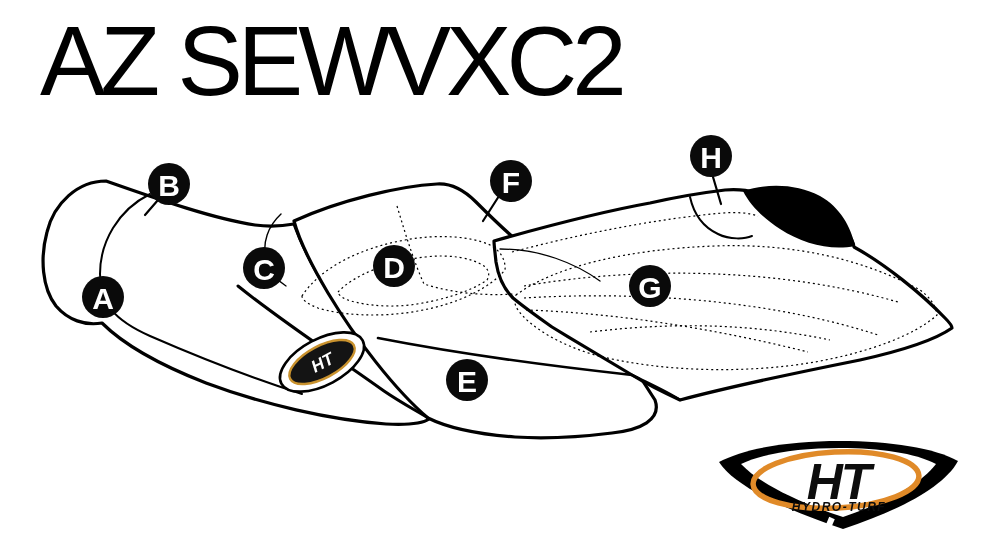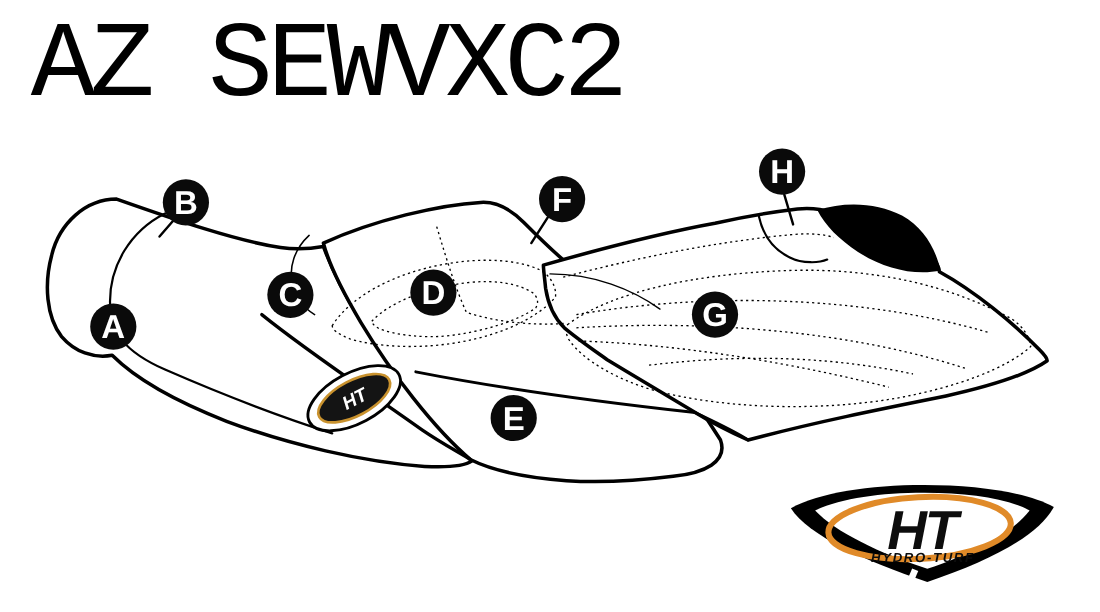--- a/index.html
+++ b/index.html
@@ -6,23 +6,23 @@
   #stage {
     position: relative;
     width: 1000px;
     height: 556px;
     background: #ffffff;
     overflow: hidden;
     font-family: "Liberation Sans", sans-serif;
   }
   #page-title {
     position: absolute;
-    left: 28px;
+    left: 40px;
     top: 12px;
-    font-family: Liberation Mono, monospace;
+    font-family: Liberation Sans, sans-serif;
     font-size: 98px;
     font-weight: 400;
     letter-spacing: -5px;
     line-height: 1.0;
     color: #000000;
     white-space: nowrap;
   }
   #diagram-svg { position: absolute; left: 0; top: 0; }
   .outline { fill: #ffffff; stroke: #000000; stroke-width: 3.2; stroke-linejoin: round; stroke-linecap: round; }
   .seam  { fill: none; stroke: #000000; stroke-linecap: round; }

